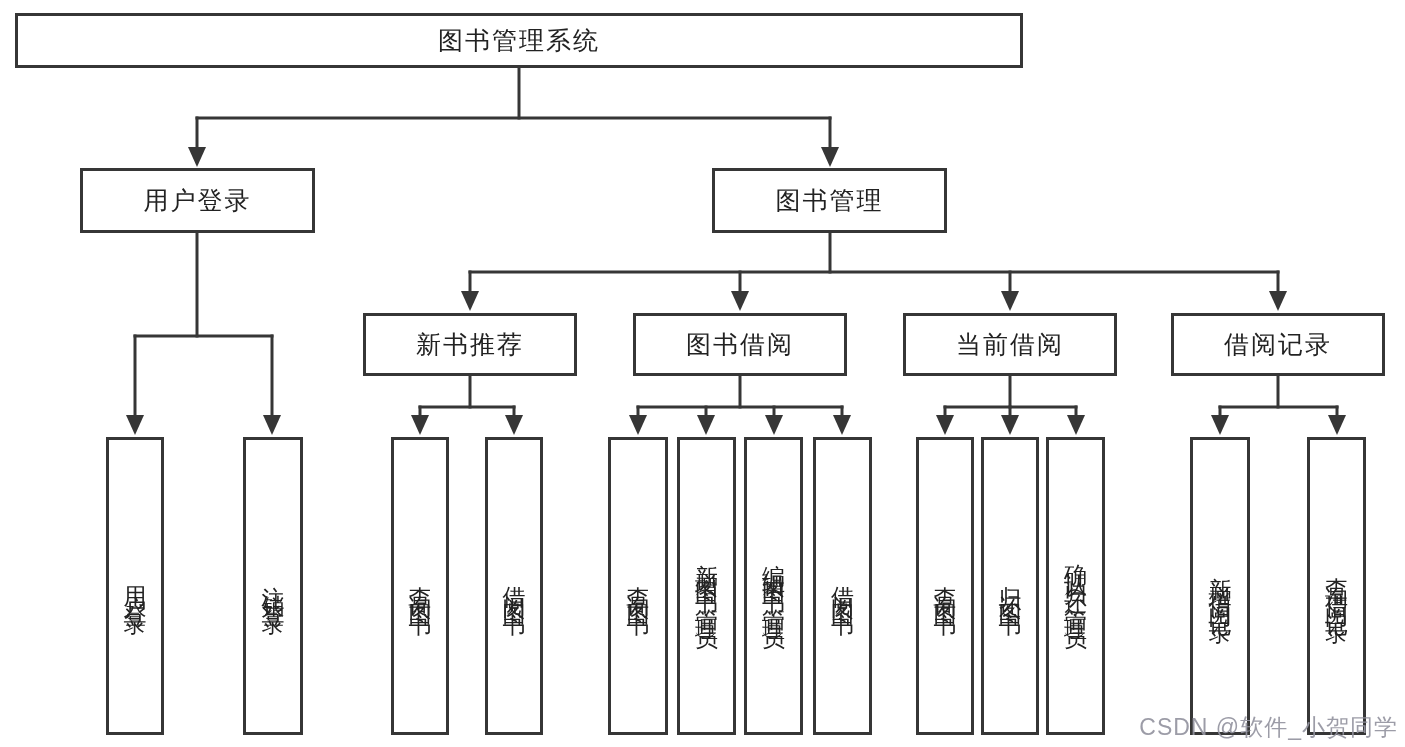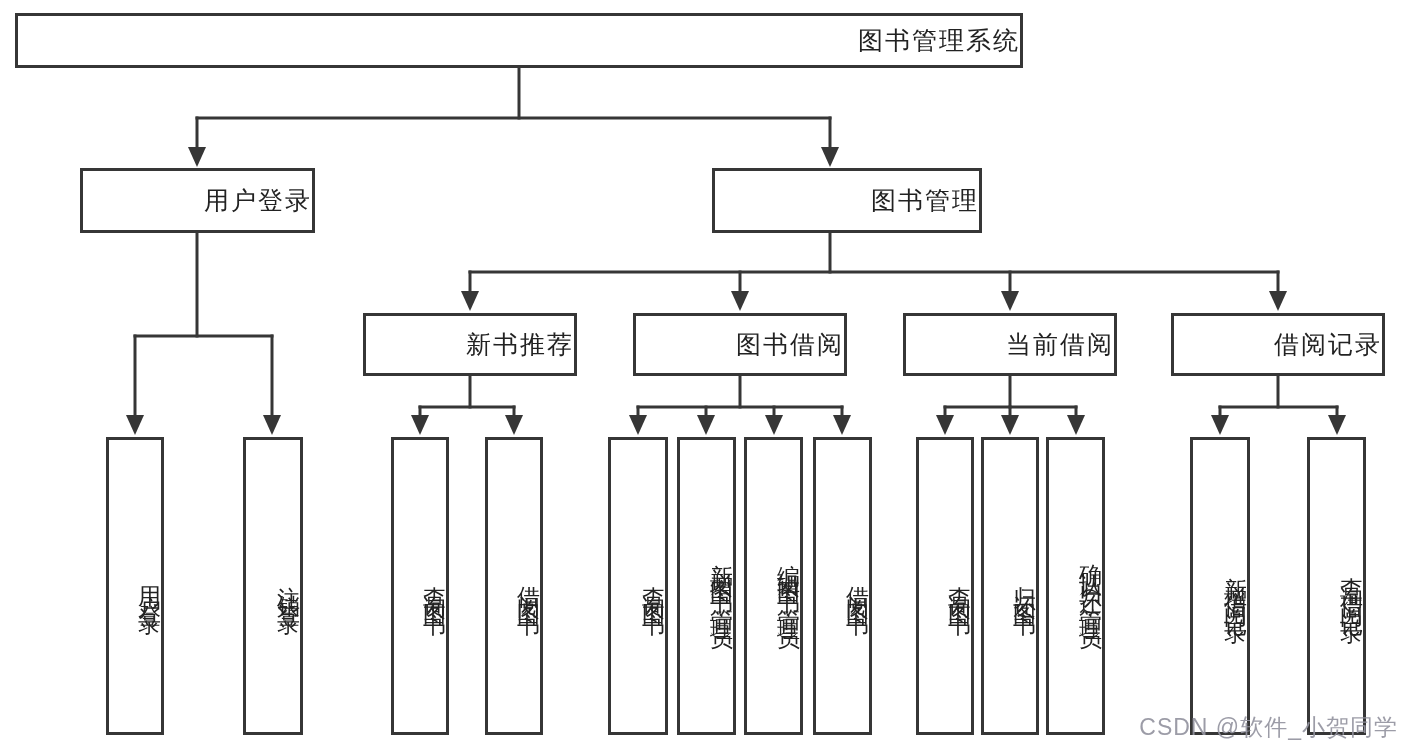--- a/index.html
+++ b/index.html
@@ -4,21 +4,21 @@
 <style>
   html,body { margin:0; padding:0; background:#fff; }
   .stage {
     position:relative; width:1405px; height:747px; background:#ffffff;
     font-family:"Liberation Sans", sans-serif; overflow:hidden;
   }
   .wires { position:absolute; left:0; top:0; width:1405px; height:747px; }
   .box {
     position:absolute; box-sizing:border-box;
     border:3px solid #363636; background:#ffffff;
-    display:flex; align-items:center; justify-content:flex-end;
+    display:flex; align-items:center; justify-content:center;
     color:#222222;
   }
   .hbox { font-size:25px; letter-spacing:2px; white-space:nowrap; }
   .vbox span {
     writing-mode:vertical-rl; text-orientation:mixed;
     font-size:23px; line-height:1; letter-spacing:9px; color:#222;
   }
   .watermark {
     position:absolute; top:712px; right:7px;
     font-size:23px; letter-spacing:1px; color:rgba(148,148,160,0.92);
@@ -97,21 +97,21 @@
     </g>
   </svg>
 
   <div class="box hbox" style="left:15px; top:13px; width:1008px; height:55px;">
     <span>图书管理系统</span>
   </div>
 
   <div class="box hbox" style="left:80px; top:168px; width:235px; height:65px;">
     <span>用户登录</span>
   </div>
-  <div class="box hbox" style="left:712px; top:168px; width:270px; height:65px;">
+  <div class="box hbox" style="left:712px; top:168px; width:235px; height:65px;">
     <span>图书管理</span>
   </div>
 
   <div class="box hbox" style="left:633px; top:313px; width:214px; height:63px;">
     <span>图书借阅</span>
   </div>
   <div class="box hbox" style="left:363px; top:313px; width:214px; height:63px;">
     <span>新书推荐</span>
   </div>
   <div class="box hbox" style="left:903px; top:313px; width:214px; height:63px;">

